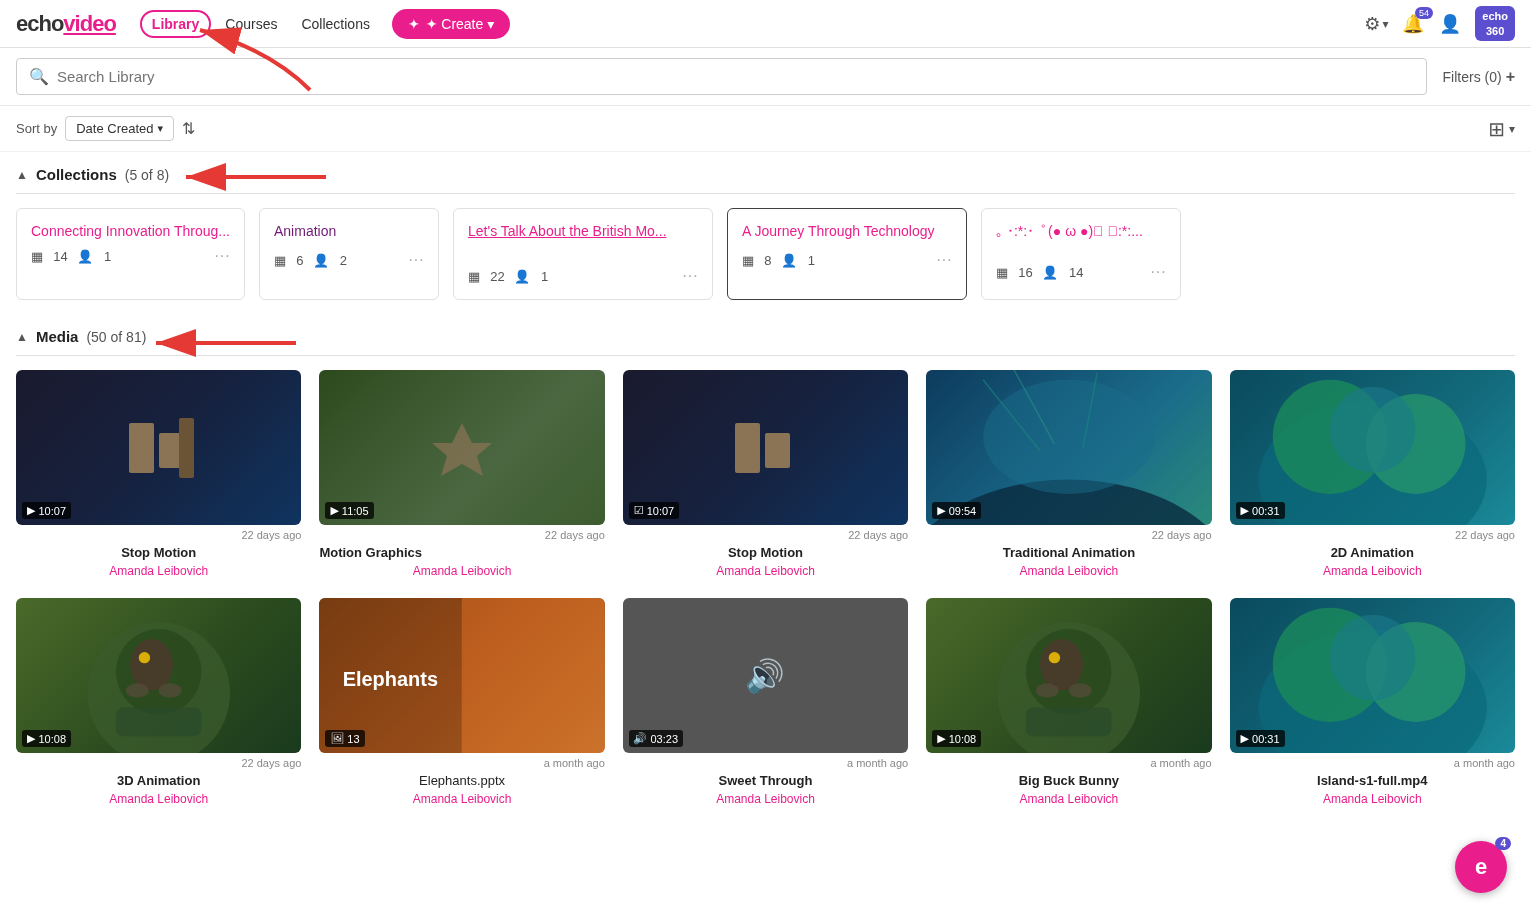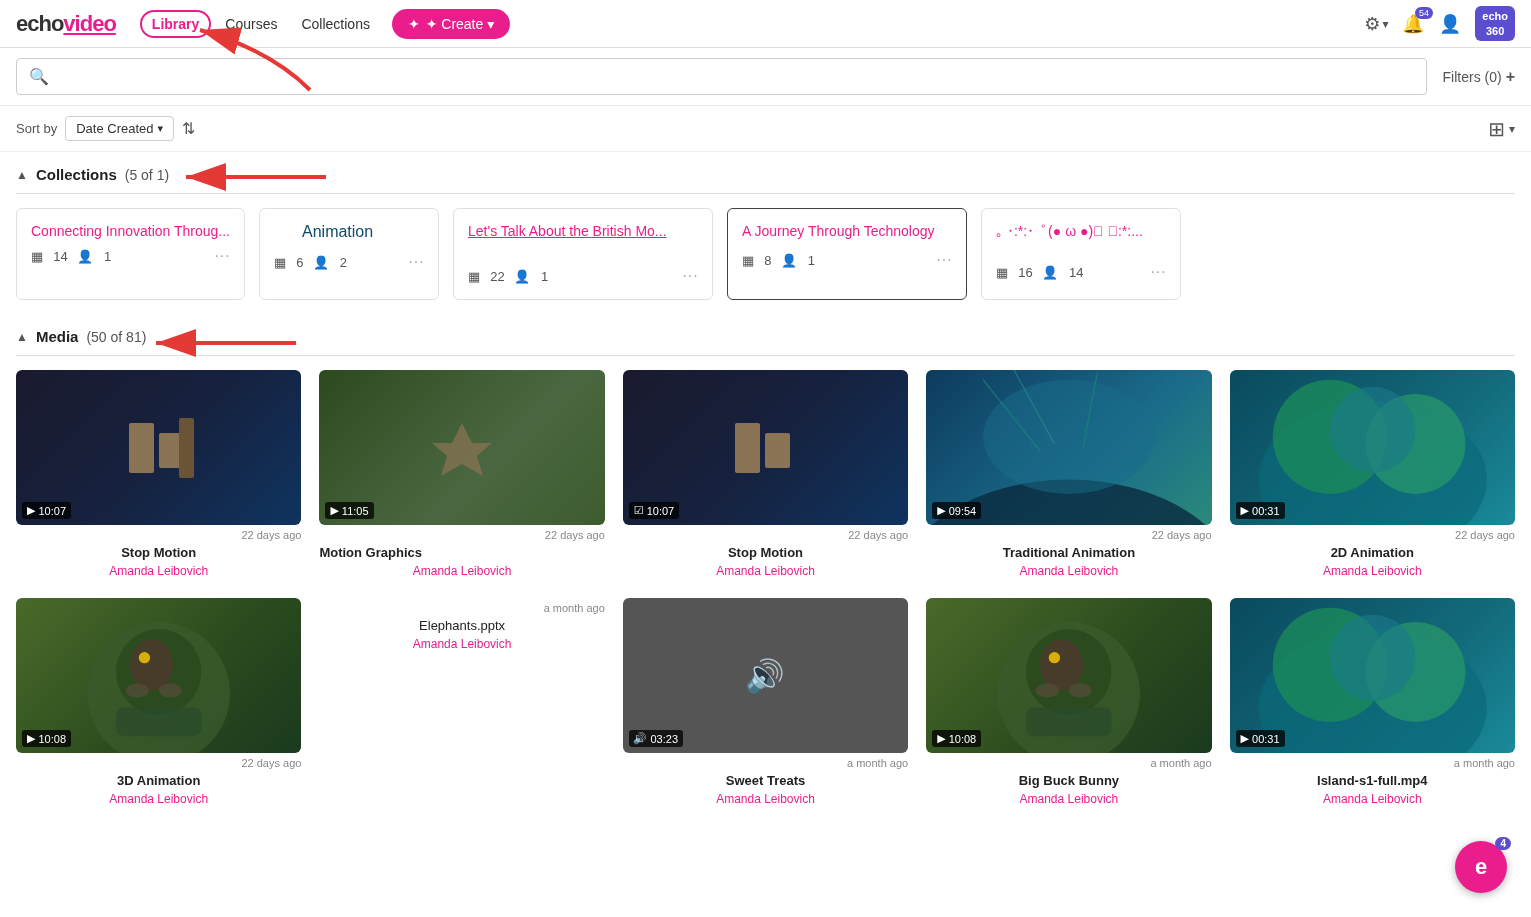--- a/index.html
+++ b/index.html
@@ -44,20 +44,21 @@
         <polygon points="0 0, 10 3.5, 0 7" fill="#e53935"></polygon>
       </marker>
     </defs>
     <path d="M 170 90 Q 130 50 60 30" stroke="#e53935" stroke-width="4" fill="none" marker-end="url(#arrowhead)"></path>
   </svg>
 </div>
 
 <div style="padding: 10px 16px; border-bottom: 1px solid #e8e8e8; display:flex; align-items:center; position:relative;">
   <div style="display:flex; align-items:center; border:1px solid #ccc; border-radius:4px; padding:8px 12px; flex:1;">
     <span style="color:#999; margin-right:8px; font-size:16px;">🔍</span>
+    <input type="text" placeholder="Search Library" style="border: none; outline: none; width: 100%; font-size: 15px; color: rgb(85, 85, 85);">
   </div>
   <div style="margin-left:16px; white-space:nowrap; color:#555; font-size:14px; cursor:pointer; display:flex; align-items:center; gap:4px;">
     <span>Filters (0)</span>
     <span style="font-size:16px; font-weight:bold;">+</span>
   </div>
 </div>
 
 <div style="display:flex; align-items:center; padding:10px 16px; gap:8px; border-bottom:1px solid #f0f0f0;">
   <span style="font-size:13px; color:#555;">Sort by</span>
   <div style="border:1px solid #ccc; border-radius:4px; padding:4px 10px; font-size:13px; color:#333; background:#fff; cursor:pointer; display:flex; align-items:center; gap:4px;">
@@ -70,21 +71,21 @@
     <span style="font-size:12px;">▾</span>
   </div>
 </div>
 
 <div style="padding:0 16px 24px; position:relative;">
 
   <div style="position:relative;">
     <div style="display:flex; align-items:center; gap:8px; padding:14px 0 10px 0; border-bottom:1px solid #e0e0e0;">
       <span style="font-size:12px; color:#555; cursor:pointer;">▲</span>
       <span style="font-size:15px; font-weight:bold; color:#222;">Collections</span>
-      <span style="font-size:14px; color:#555;">(5 of 1)</span>
+      <span style="font-size:14px; color:#555;">(5 of 8)</span>
     </div>
 
     <svg style="position:absolute; top:0; left:160px; pointer-events:none; z-index:10;" width="200" height="50" viewBox="0 0 200 50">
       <defs>
         <marker id="arrowhead2" markerWidth="10" markerHeight="7" refX="10" refY="3.5" orient="auto">
           <polygon points="0 0, 10 3.5, 0 7" fill="#e53935"></polygon>
         </marker>
       </defs>
       <path d="M 150 25 L 10 25" stroke="#e53935" stroke-width="4" fill="none" marker-end="url(#arrowhead2)"></path>
     </svg>
@@ -96,21 +97,21 @@
         <div style="display:flex; align-items:center; gap:10px; font-size:13px; color:#555;">
           <span>▦</span>
           <span>14</span>
           <span>👤</span>
           <span>1</span>
           <span style="margin-left:auto; cursor:pointer; color:#aaa; font-size:16px;">···</span>
         </div>
       </div>
 
       <div style="border:1px solid #e0e0e0; border-radius:6px; min-width:180px; max-width:200px; padding:14px; flex-shrink:0; cursor:pointer;">
-        <div style="color:#0c4a6e; font-size:16px; font-weight:500; margin-bottom:12px;margin-left:28px;">Animation</div>
+        <div style="color:#701a75; font-size:14px; font-weight:500; margin-bottom:12px;">Animation</div>
         <div style="display:flex; align-items:center; gap:10px; font-size:13px; color:#555;">
           <span>▦</span>
           <span>6</span>
           <span>👤</span>
           <span>2</span>
           <span style="margin-left:auto; cursor:pointer; color:#aaa; font-size:16px;">···</span>
         </div>
       </div>
 
       <div style="border:1px solid #e0e0e0; border-radius:6px; min-width:260px; max-width:280px; padding:14px; flex-shrink:0; cursor:pointer;">
@@ -279,35 +280,48 @@
             <span>▶</span>
               <span>10:08</span>
           </div>
         </div>
         <div style="font-size:11px; color:#888; text-align:right; padding:4px 0 2px;">22 days ago</div>
         <div style="font-size:13px; font-weight:600; color:#222; text-align:center; padding:2px 0;">3D Animation</div>
         <div style="font-size:12px; color:#e91e8c; text-align:center; padding:2px 0;">Amanda Leibovich</div>
       </div>
 
       <div style="cursor:pointer;">
+        <div style="width:100%; height:155px; background:linear-gradient(135deg,#5a3010 0%,#a05020 50%,#c08040 100%); border-radius:6px; position:relative; overflow:hidden;">
+          <div style="position:absolute; inset:0; display:flex; align-items:center; justify-content:center; overflow:hidden;">
+            <svg width="100%" height="100%" viewBox="0 0 200 155" preserveAspectRatio="xMidYMid slice">
+              <rect x="0" y="0" width="100" height="155" fill="#8B4513" opacity="0.6"></rect>
+              <rect x="100" y="0" width="100" height="155" fill="#D2691E" opacity="0.6"></rect>
+              <text x="50" y="85" text-anchor="middle" fill="white" font-size="14" font-weight="bold">Elephants</text>
+            </svg>
+          </div>
+          <div style="position:absolute; bottom:6px; left:6px; background:rgba(0,0,0,0.75); color:#fff; font-size:11px; padding:2px 5px; border-radius:3px; display:flex; align-items:center; gap:3px;">
+            <span>🖼</span>
+              <span>13</span>
+          </div>
+        </div>
         <div style="font-size:11px; color:#888; text-align:right; padding:4px 0 2px;">a month ago</div>
         <div style="font-size:13px; font-weight:400; color:#222; text-align:center; padding:2px 0;">Elephants.pptx</div>
         <div style="font-size:12px; color:#e91e8c; text-align:center; padding:2px 0;">Amanda Leibovich</div>
       </div>
 
       <div style="cursor:pointer;">
         <div style="width:100%; height:155px; background:#555; border-radius:6px; position:relative; overflow:hidden; display:flex; align-items:center; justify-content:center;">
           <span style="font-size:32px; color:#aaa;">🔊</span>
           <div style="position:absolute; bottom:6px; left:6px; background:rgba(0,0,0,0.75); color:#fff; font-size:11px; padding:2px 5px; border-radius:3px; display:flex; align-items:center; gap:3px;">
             <span>🔊</span>
               <span>03:23</span>
           </div>
         </div>
         <div style="font-size:11px; color:#888; text-align:right; padding:4px 0 2px;">a month ago</div>
-        <div style="font-size:13px; font-weight:600; color:#222; text-align:center; padding:2px 0;">Sweet Treats</div>
+        <div style="font-size:13px; font-weight:600; color:#222; text-align:center; padding:2px 0;">Sweet Through</div>
         <div style="font-size:12px; color:#e91e8c; text-align:center; padding:2px 0;">Amanda Leibovich</div>
       </div>
 
       <div style="cursor:pointer;">
         <div style="width:100%; height:155px; background:linear-gradient(135deg,#4a6a2a 0%,#2a4a1e 60%,#1a3a1e 100%); border-radius:6px; position:relative; overflow:hidden;">
           <div style="position:absolute; inset:0; display:flex; align-items:center; justify-content:center; overflow:hidden;">
             <svg width="100%" height="100%" viewBox="0 0 200 155" preserveAspectRatio="xMidYMid slice">
               <circle cx="100" cy="90" r="50" fill="#3a5a2a" opacity="0.8"></circle>
               <circle cx="100" cy="75" r="30" fill="#2a4a1e" opacity="0.9"></circle>
               <ellipse cx="95" cy="70" rx="15" ry="18" fill="#4a3a2a" opacity="0.9"></ellipse>

